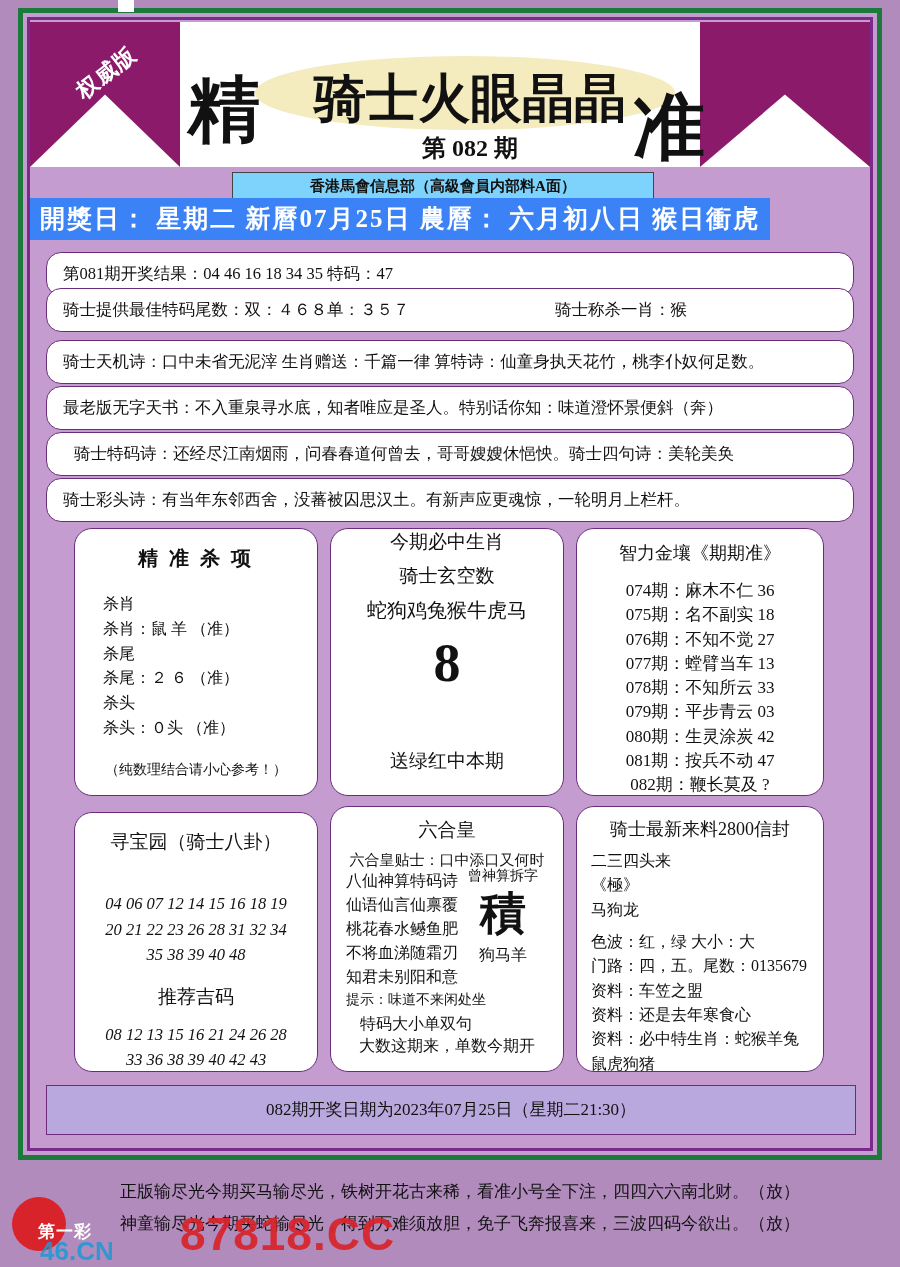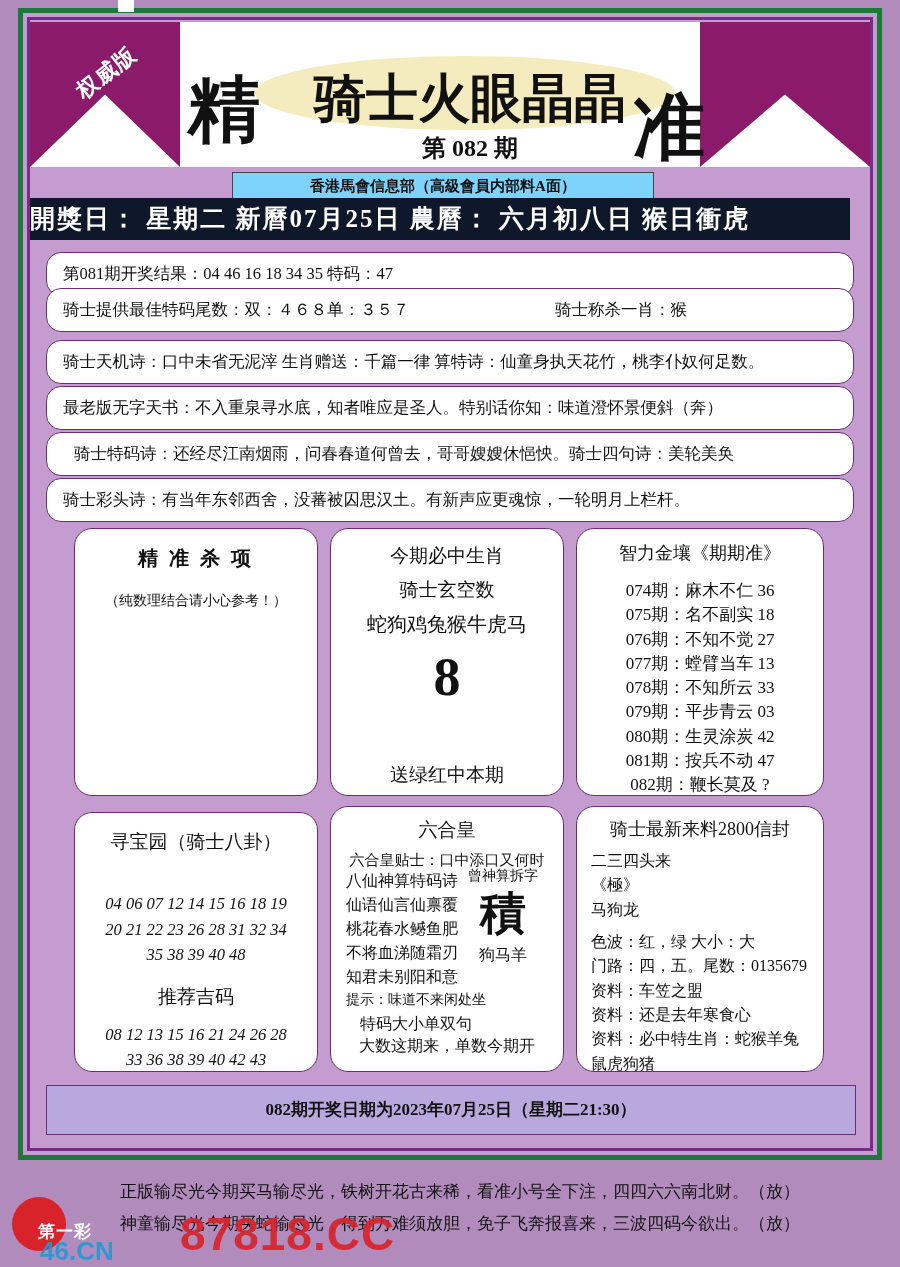--- a/index.html
+++ b/index.html
@@ -88,23 +88,23 @@
     font-family:"Liberation Serif", serif;
   }
   .subtitle-bar{
     position:absolute;left:232px;top:172px;width:420px;height:26px;
     background:#7dd3fc;border:1px solid #444;
     text-align:center;line-height:26px;
     font-size:15px;color:#111;font-weight:bold;
     font-family:"Liberation Serif", serif;
   }
   .date-bar{
-    position:absolute;left:30px;top:198px;width:820px;height:42px;
-    background:#0f172a;
-    color:#ffffff;line-height:42px;
+    position:absolute;left:30px;top:198px;width:740px;height:42px;
+    background:#3b82f6;
+    color:#ffffff;text-align:center;line-height:42px;
     font-size:25px;font-weight:bold;
     font-family:"Liberation Serif", serif;
     letter-spacing:2px;
   }
   
   .row{
     position:absolute;left:46px;width:808px;
     background:#ffffff;border:1px solid #6b2d7a;border-radius:14px;
     font-size:16.5px;color:#111;
     font-family:"Liberation Serif", serif;
@@ -134,21 +134,21 @@
   .lh-line{font-size:15px;line-height:1.5;text-align:center;}
   .right-line{font-size:16px;line-height:1.52;padding-left:14px;}
   .big-ji{
     font-size:46px;font-weight:bold;text-align:center;line-height:1;
   }
   
   .footer-bar{
     position:absolute;left:46px;top:1085px;width:808px;height:48px;
     background:#b9a8dd;border:1px solid #6b2d7a;
     text-align:center;line-height:48px;
-    font-size:17px;color:#111;font-weight:bold;
+    font-size:17px;color:#111;font-weight:normal;
     font-family:"Liberation Serif", serif;
   }
   .bottom-text{
     position:absolute;left:50px;width:820px;
     font-size:17px;color:#111;text-align:center;
     font-family:"Liberation Serif", serif;
   }
   .watermark-logo{
     position:absolute;left:6px;bottom:4px;width:120px;height:56px;
   }
@@ -227,25 +227,33 @@
   <div class="row h36" style="top:432px;padding-left:27px;">
     <span>骑士特码诗：还经尽江南烟雨，问春春道何曾去，哥哥嫂嫂休悒怏。骑士四句诗：美轮美奂</span>
   </div>
 
   <div class="row h36" style="top:478px;">
     <span>骑士彩头诗：有当年东邻西舍，没蕃被囚思汉土。有新声应更魂惊，一轮明月上栏杆。</span>
   </div>
 
   <div class="box" style="left:74px;top:528px;width:244px;height:268px;">
     <div class="box-title" style="margin-top:16px;">精 准 杀 项</div>
+    <div class="kill-body" style="margin-top:20px;">
+      <div>杀肖</div>
+      <div>杀肖：鼠 羊    （准）</div>
+      <div>杀尾</div>
+      <div>杀尾：２ ６    （准）</div>
+      <div>杀头</div>
+      <div>杀头：０头    （准）</div>
+    </div>
     <div class="center-txt" style="font-size:14px;margin-top:20px;">（纯数理结合请小心参考！）</div>
   </div>
 
   <div class="box" style="left:330px;top:528px;width:234px;height:268px;">
-    <div class="center-txt" style="font-size:19px;margin-top:14px;">今期必中生肖</div>
+    <div class="center-txt" style="font-size:19px;margin-top:0;">今期必中生肖</div>
     <div class="center-txt" style="font-size:19px;margin-top:8px;">骑士玄空数</div>
     <div class="center-txt" style="font-size:20px;margin-top:8px;">蛇狗鸡兔猴牛虎马</div>
     <div class="big-num" style="margin-top:12px;">8</div>
     <div class="center-txt" style="font-size:19px;margin-top:58px;">送绿红中本期</div>
   </div>
 
   <div class="box" style="left:576px;top:528px;width:248px;height:268px;">
     <div class="center-txt" style="font-size:18px;margin-top:12px;">智力金壤《期期准》</div>
     <div class="zhili-list" style="margin-top:14px;">
       <div>074期：麻木不仁 36</div>

